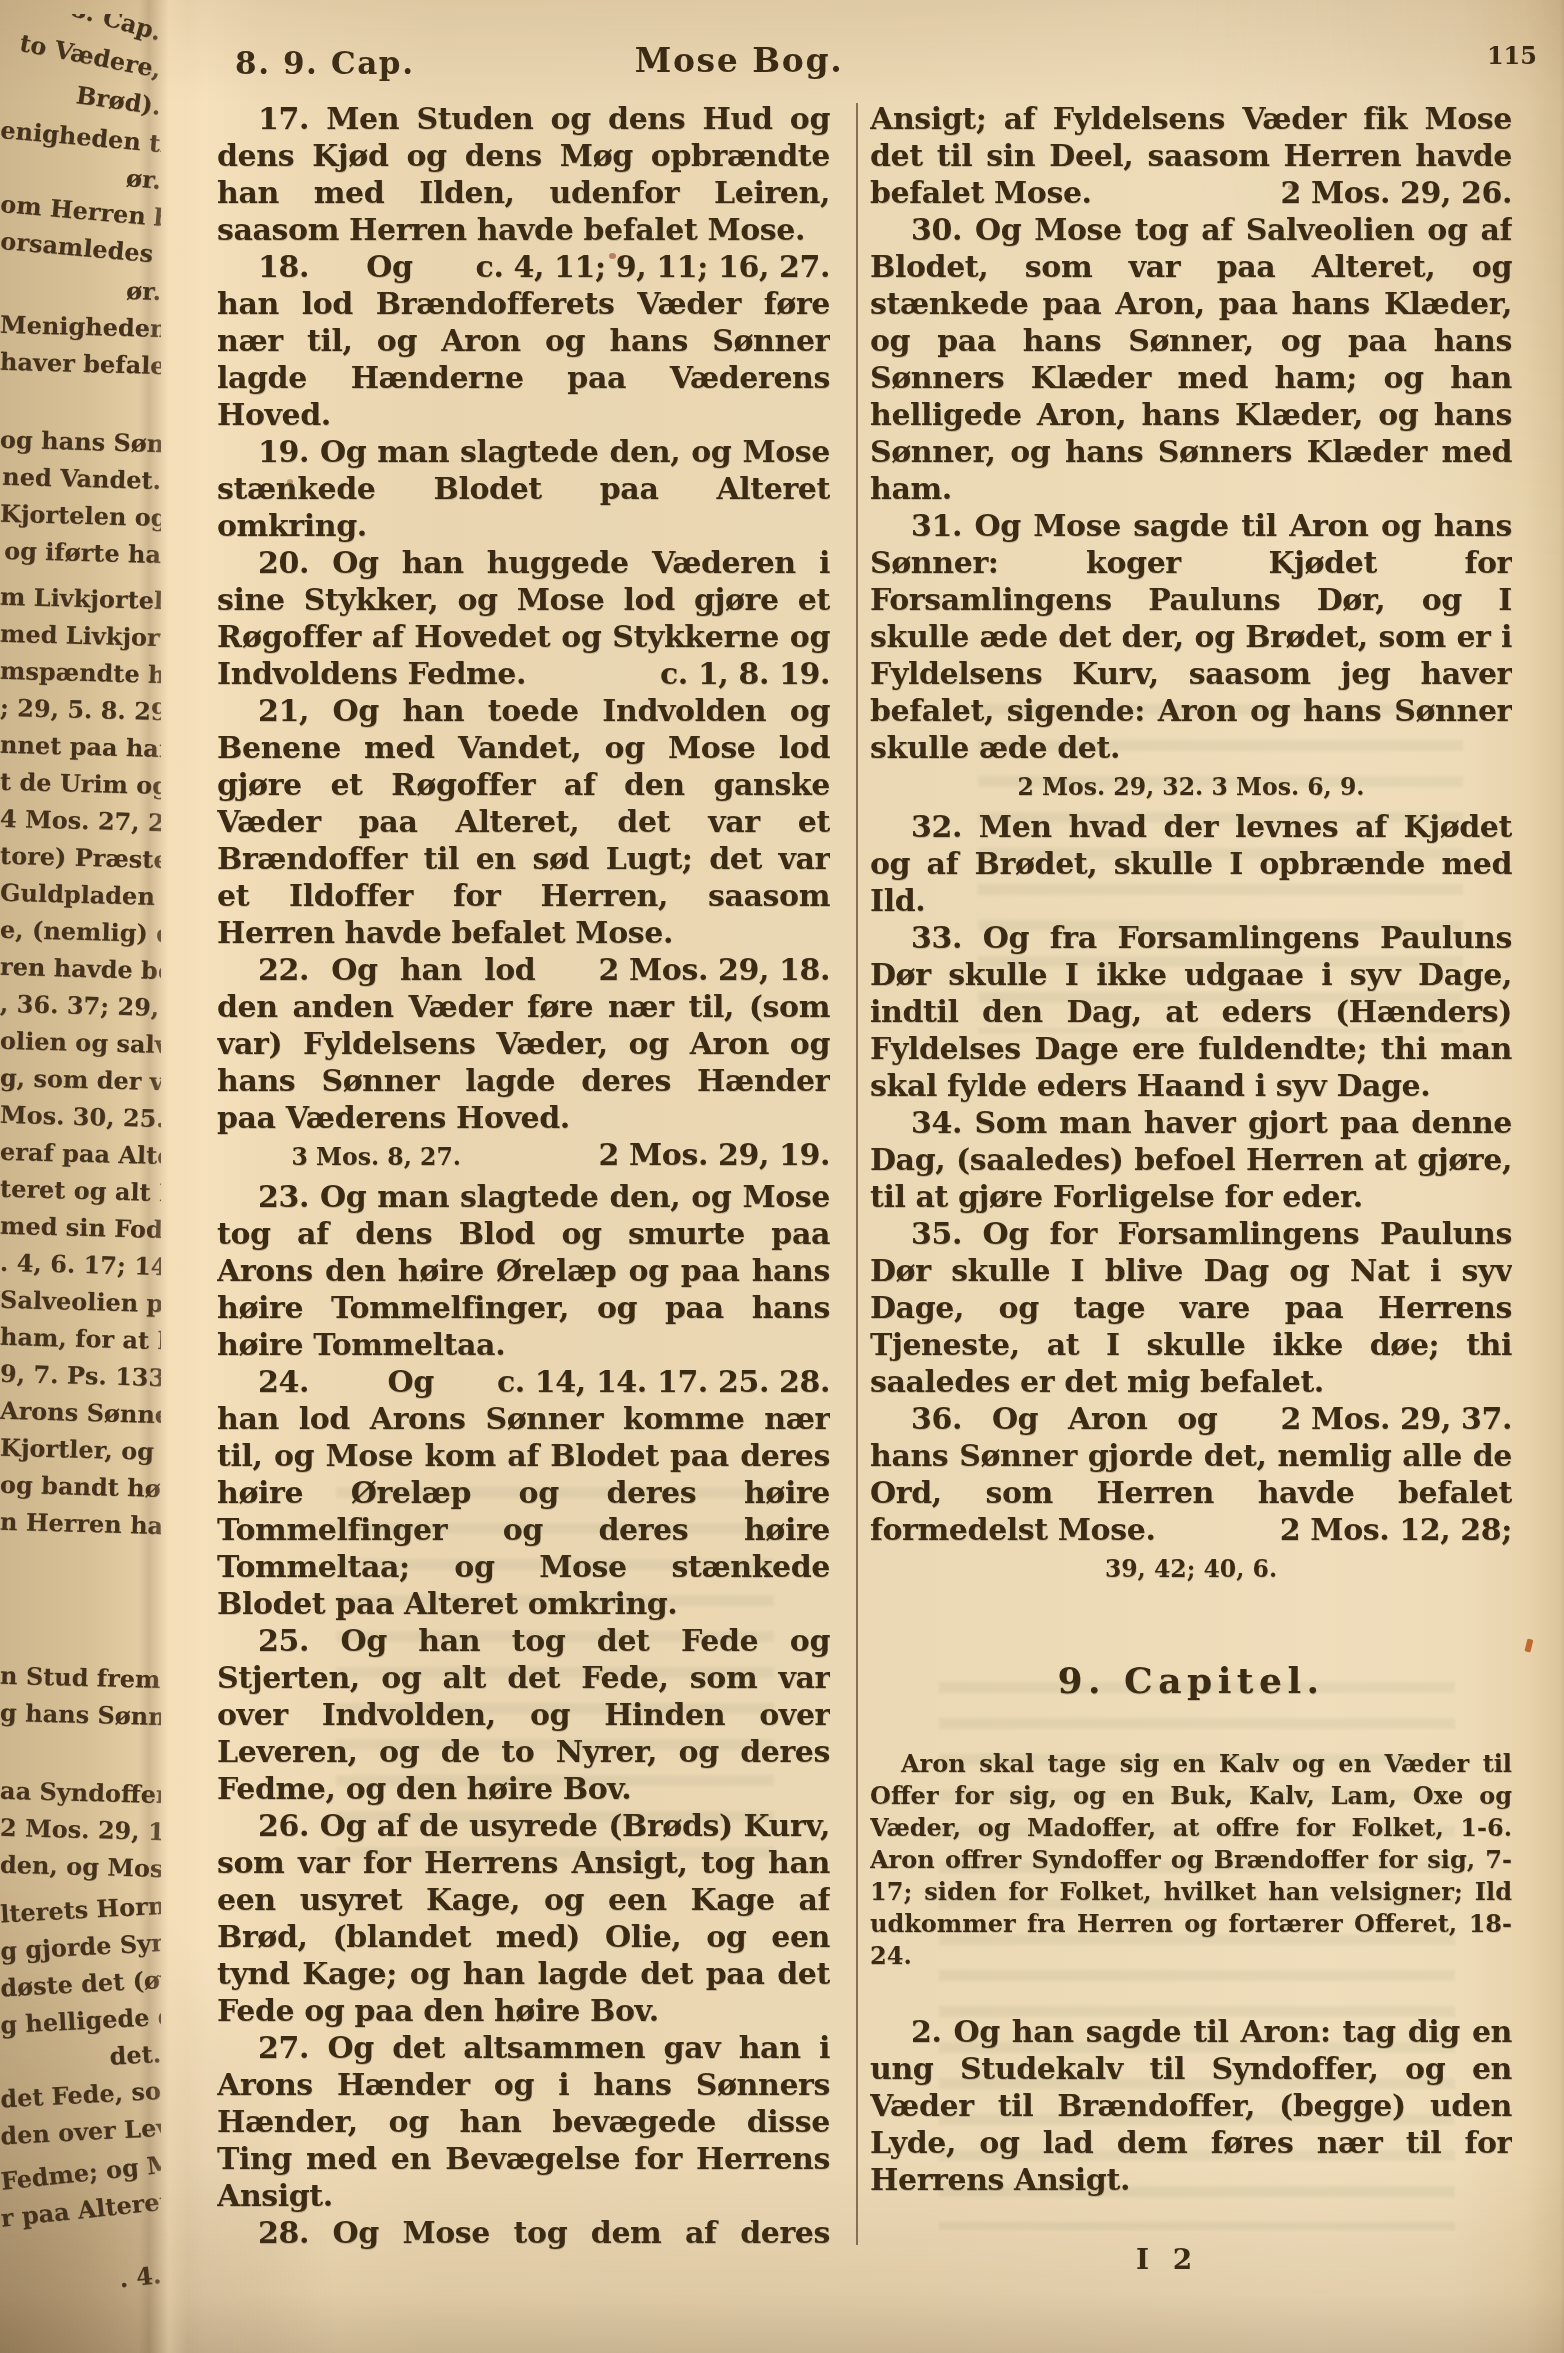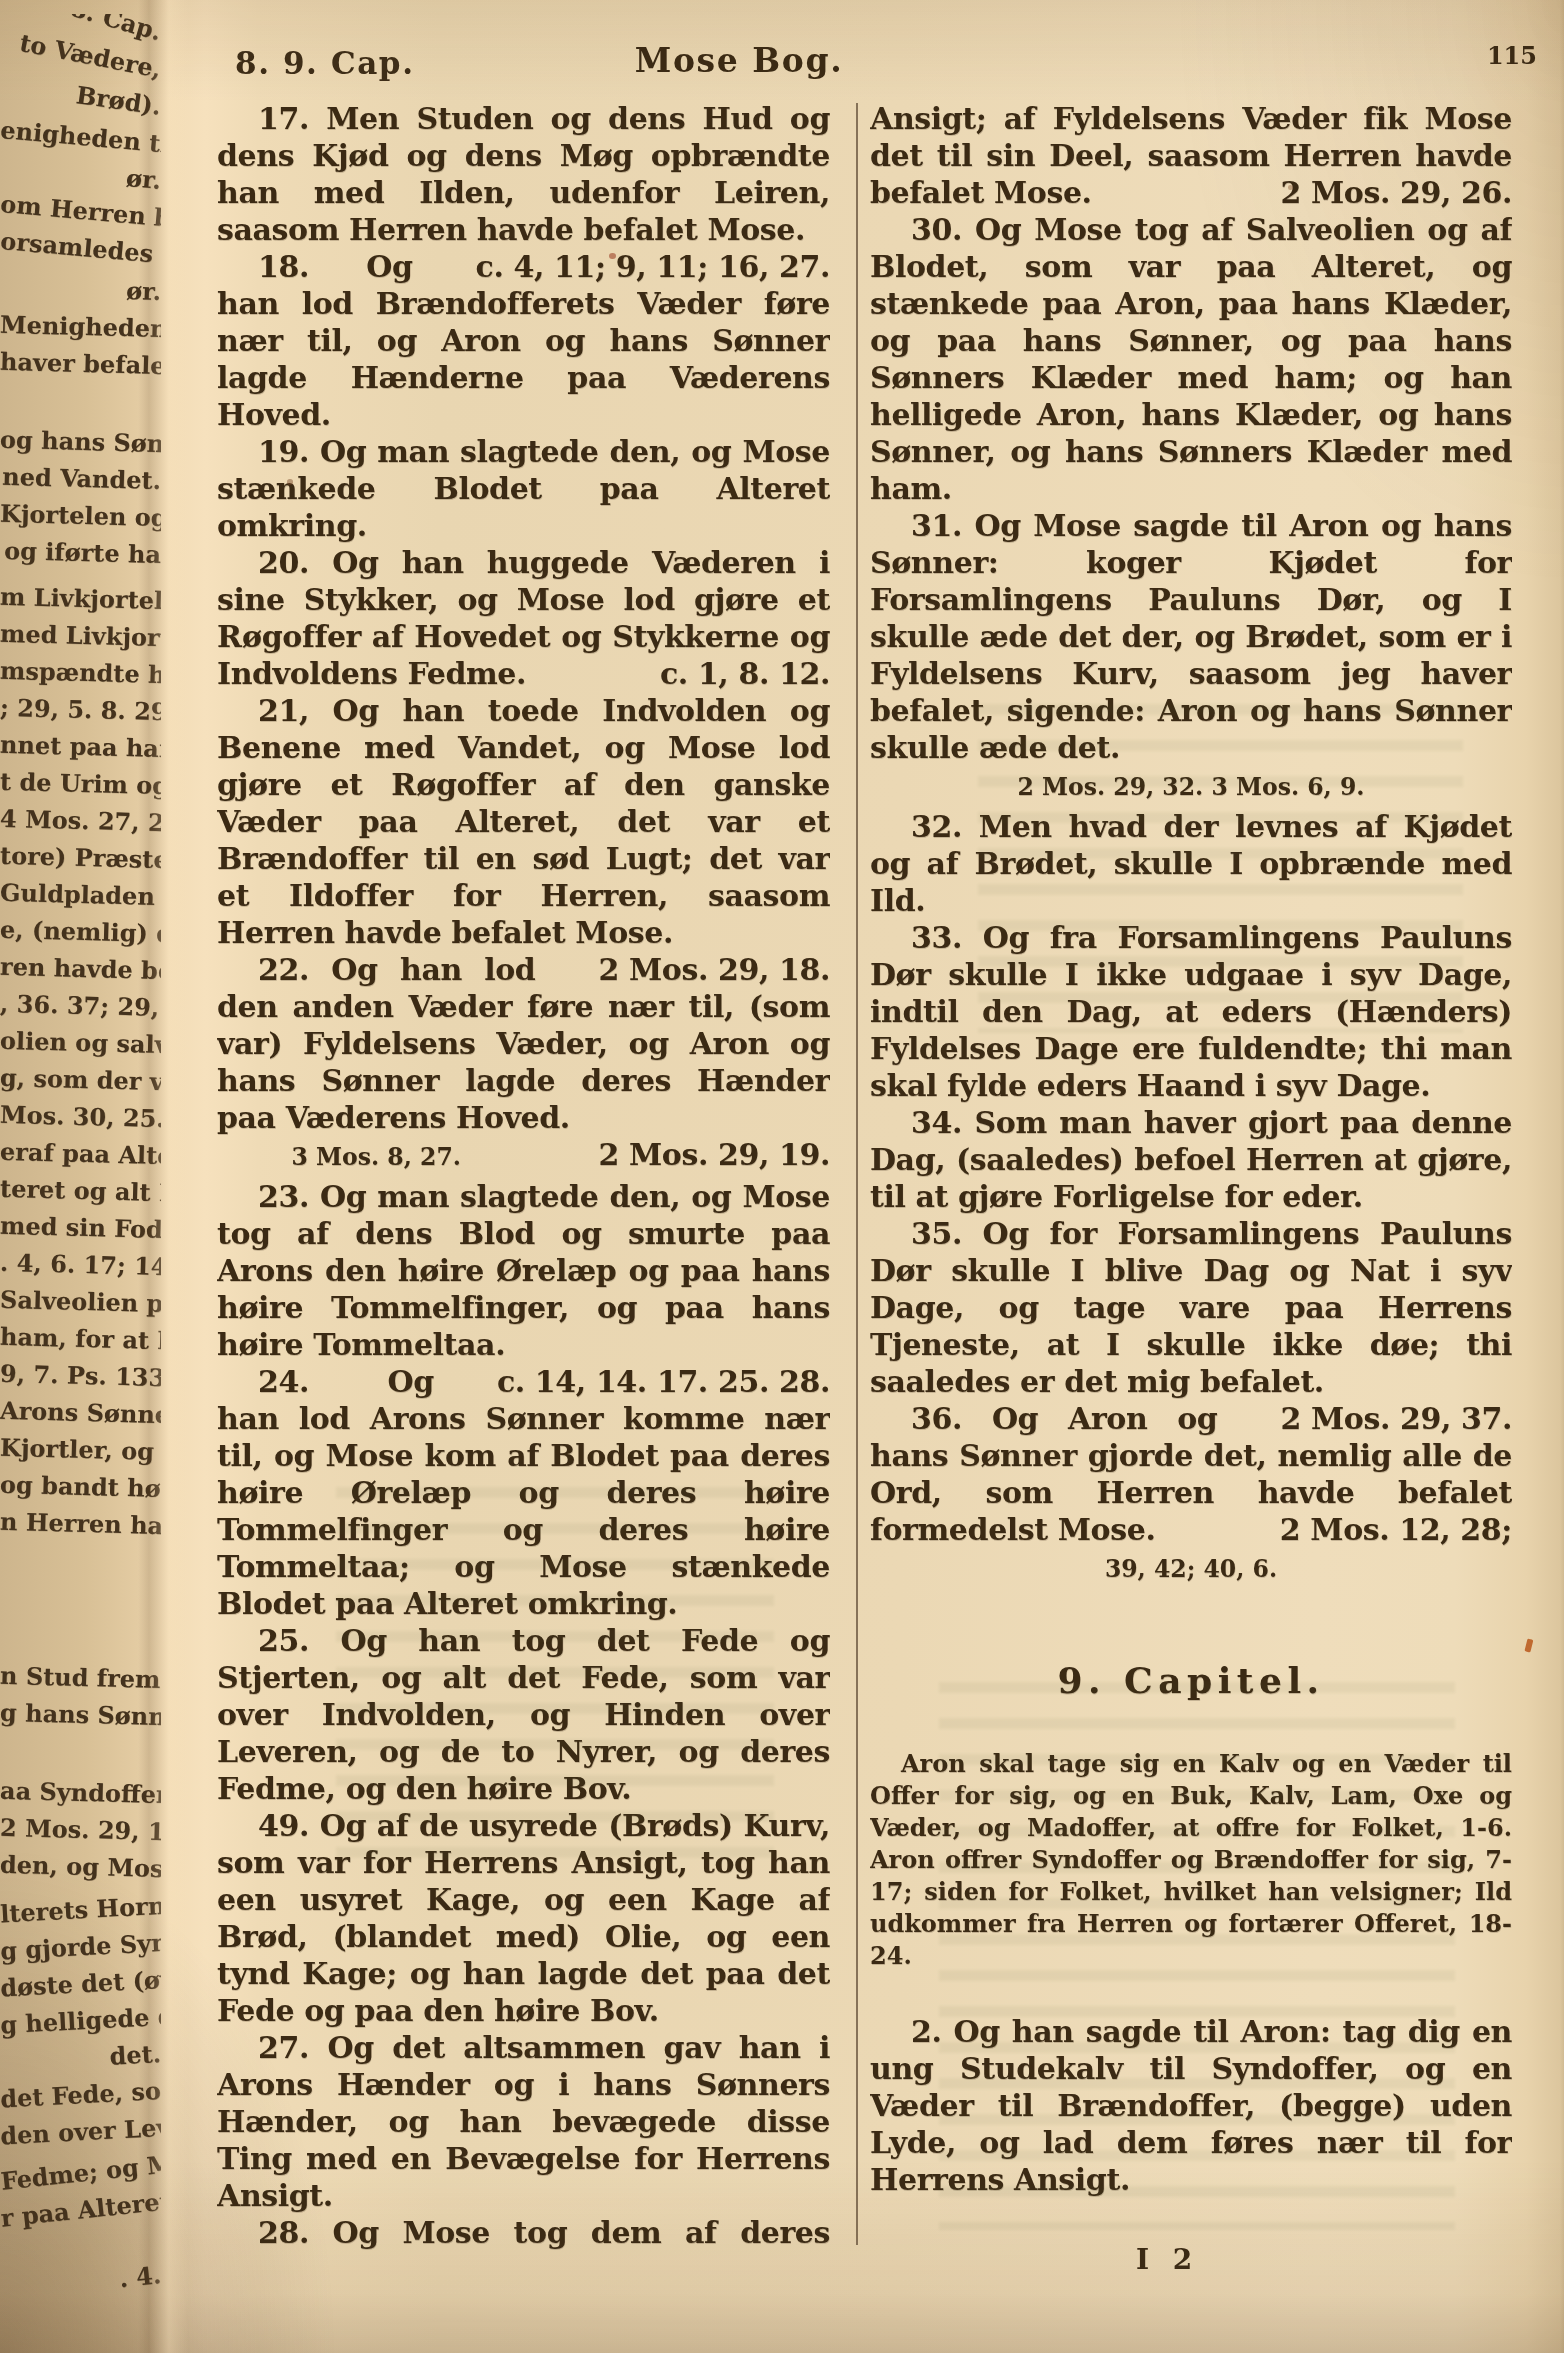--- a/index.html
+++ b/index.html
@@ -124,28 +124,28 @@
 <div>
   <div class="hdr-left">8. 9. Cap.</div>
   <div class="hdr-center">Mose Bog.</div>
   <div class="hdr-right">115</div>
 </div>
 
 <div class="col col-left">
     <p class="verse">17. Men Studen og dens Hud og dens Kjød og dens Møg opbrændte han med Ilden, udenfor Leiren, saasom Herren havde befalet Mose.<span class="ref">c. 4, 11; 9, 11; 16, 27.</span></p>
     <p class="verse">18. Og han lod Brændofferets Væder føre nær til, og Aron og hans Sønner lagde Hænderne paa Væderens Hoved.</p>
     <p class="verse">19. Og man slagtede den, og Mose stænkede Blodet paa Alteret omkring.</p>
-    <p class="verse">20. Og han huggede Væderen i sine Stykker, og Mose lod gjøre et Røgoffer af Hovedet og Stykkerne og Indvoldens Fedme.<span class="ref">c. 1, 8. 12.</span></p>
+    <p class="verse">20. Og han huggede Væderen i sine Stykker, og Mose lod gjøre et Røgoffer af Hovedet og Stykkerne og Indvoldens Fedme.<span class="ref">c. 1, 8. 19.</span></p>
     <p class="verse">21, Og han toede Indvolden og Benene med Vandet, og Mose lod gjøre et Røgoffer af den ganske Væder paa Alteret, det var et Brændoffer til en sød Lugt; det var et Ildoffer for Herren, saasom Herren havde befalet Mose.<span class="ref">2 Mos. 29, 18.</span></p>
     <p class="verse">22. Og han lod den anden Væder føre nær til, (som var) Fyldelsens Væder, og Aron og hans Sønner lagde deres Hænder paa Væderens Hoved.<span class="ref">2 Mos. 29, 19.</span></p>
     <p class="refline">3 Mos. 8, 27.</p>
     <p class="verse">23. Og man slagtede den, og Mose tog af dens Blod og smurte paa Arons den høire Ørelæp og paa hans høire Tommelfinger, og paa hans høire Tommeltaa.<span class="ref">c. 14, 14. 17. 25. 28.</span></p>
     <p class="verse">24. Og han lod Arons Sønner komme nær til, og Mose kom af Blodet paa deres høire Ørelæp og deres høire Tommelfinger og deres høire Tommeltaa; og Mose stænkede Blodet paa Alteret omkring.</p>
     <p class="verse">25. Og han tog det Fede og Stjerten, og alt det Fede, som var over Indvolden, og Hinden over Leveren, og de to Nyrer, og deres Fedme, og den høire Bov.</p>
-    <p class="verse">49. Og af de usyrede (Brøds) Kurv, som var for Herrens Ansigt, tog han een usyret Kage, og een Kage af Brød, (blandet med) Olie, og een tynd Kage; og han lagde det paa det Fede og paa den høire Bov.</p>
+    <p class="verse">26. Og af de usyrede (Brøds) Kurv, som var for Herrens Ansigt, tog han een usyret Kage, og een Kage af Brød, (blandet med) Olie, og een tynd Kage; og han lagde det paa det Fede og paa den høire Bov.</p>
     <p class="verse">27. Og det altsammen gav han i Arons Hænder og i hans Sønners Hænder, og han bevægede disse Ting med en Bevægelse for Herrens Ansigt.</p>
     <p class="verse">28. Og Mose tog dem af deres Hænder og gjorde et Røgoffer (af dem) paa Alteret, tilligemed Brændofferet; de ere (deres Hænders) Fyldelse til en sød Lugt, det er et Ildoffer for Herren.</p>
   </div>
 <div class="divider"></div>
 <div class="col col-right">
     <p class="cont">Ansigt; af Fyldelsens Væder fik Mose det til sin Deel, saasom Herren havde befalet Mose.<span class="ref">2 Mos. 29, 26.</span></p>
     <p class="verse">30. Og Mose tog af Salveolien og af Blodet, som var paa Alteret, og stænkede paa Aron, paa hans Klæder, og paa hans Sønner, og paa hans Sønners Klæder med ham; og han helligede Aron, hans Klæder, og hans Sønner, og hans Sønners Klæder med ham.</p>
     <p class="verse">31. Og Mose sagde til Aron og hans Sønner: koger Kjødet for Forsamlingens Pauluns Dør, og I skulle æde det der, og Brødet, som er i Fyldelsens Kurv, saasom jeg haver befalet, sigende: Aron og hans Sønner skulle æde det.</p>
     <p class="refline">2 Mos. 29, 32.   3 Mos. 6, 9.</p>
     <p class="verse">32. Men hvad der levnes af Kjødet og af Brødet, skulle I opbrænde med Ild.</p>

